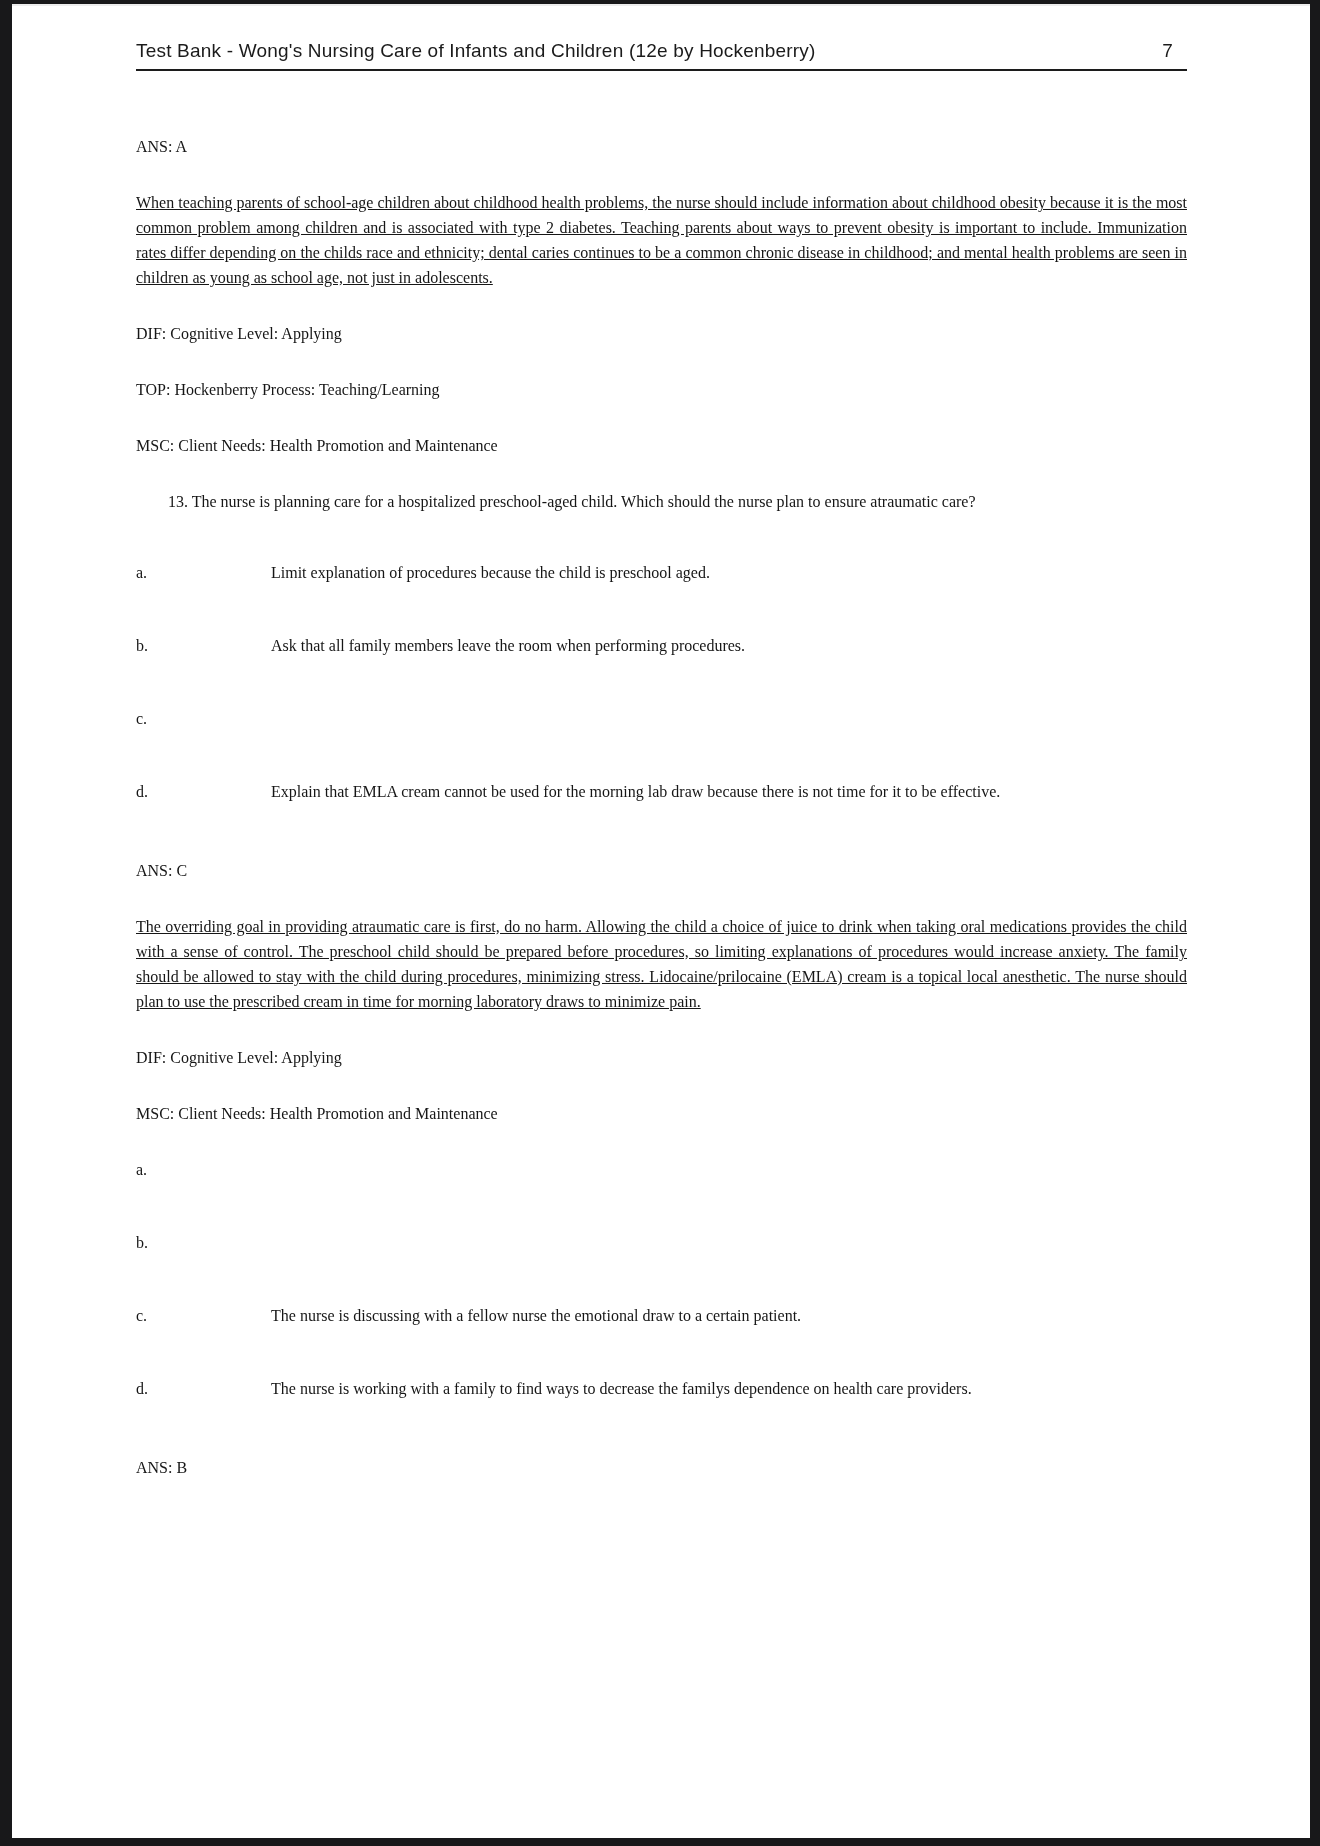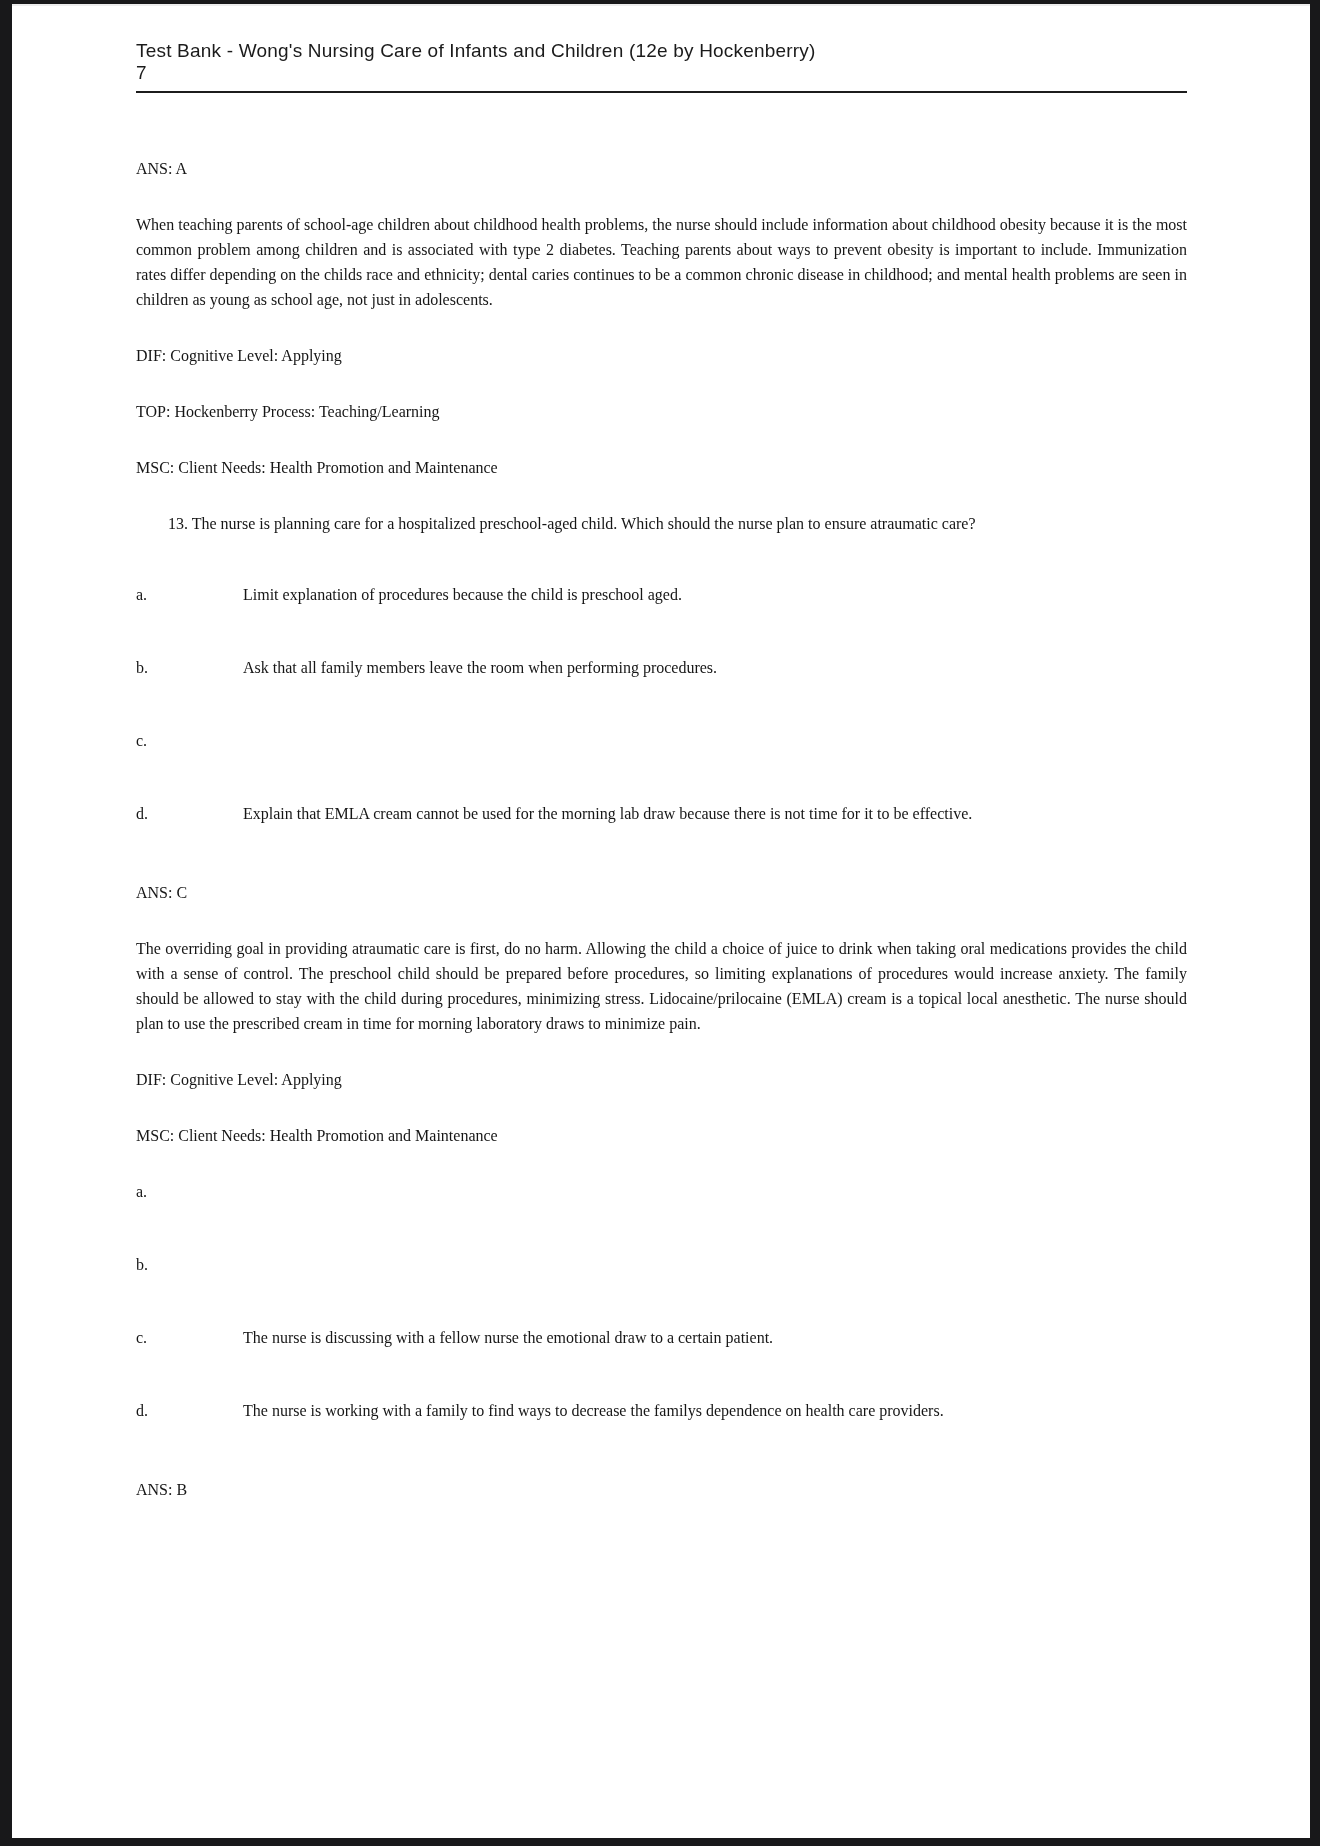--- a/index.html
+++ b/index.html
@@ -26,40 +26,39 @@
   .header-row {
     display: flex;
     justify-content: space-between;
     align-items: baseline;
     border-bottom: 2px solid #1c1c1c;
     padding-bottom: 7px;
     font-family: "Liberation Sans", "DejaVu Sans", sans-serif;
     font-size: 19px;
     color: #1b1b1b;
     letter-spacing: 0.2px;
-    flex-direction: column;
   }
   .header-row .page-num { padding-right: 14px; }
 
   
   .doc-body {
     margin-top: 63px;
     font-size: 16px;
     line-height: 25px;
     color: #161616;
   }
   .block { margin-bottom: 31px; }
-  .para { text-align: justify; }
+  .para { text-align: justify; text-decoration: underline; }
   .stem { margin-bottom: 46px; margin-left: 32px; }
 
   
   .option { display: flex; margin-bottom: 48px; }
   .opt-label { width: 107px; flex: 0 0 107px; }
   .opt-text { max-width: 935px; }
-  .opt-text .hl-wrap { display: inline; }
+  .opt-text .hl-wrap { display: inline; margin-left: 28px; }
   .hl .hl-wrap {
     background: var(--hl, #F0C250);
     padding: 3px 7px 4px 4px;
   }
   .answer-line { margin-top: 54px; margin-bottom: 31px; }
 </style>
 </head>
 <body>
 
 <div class="page">

